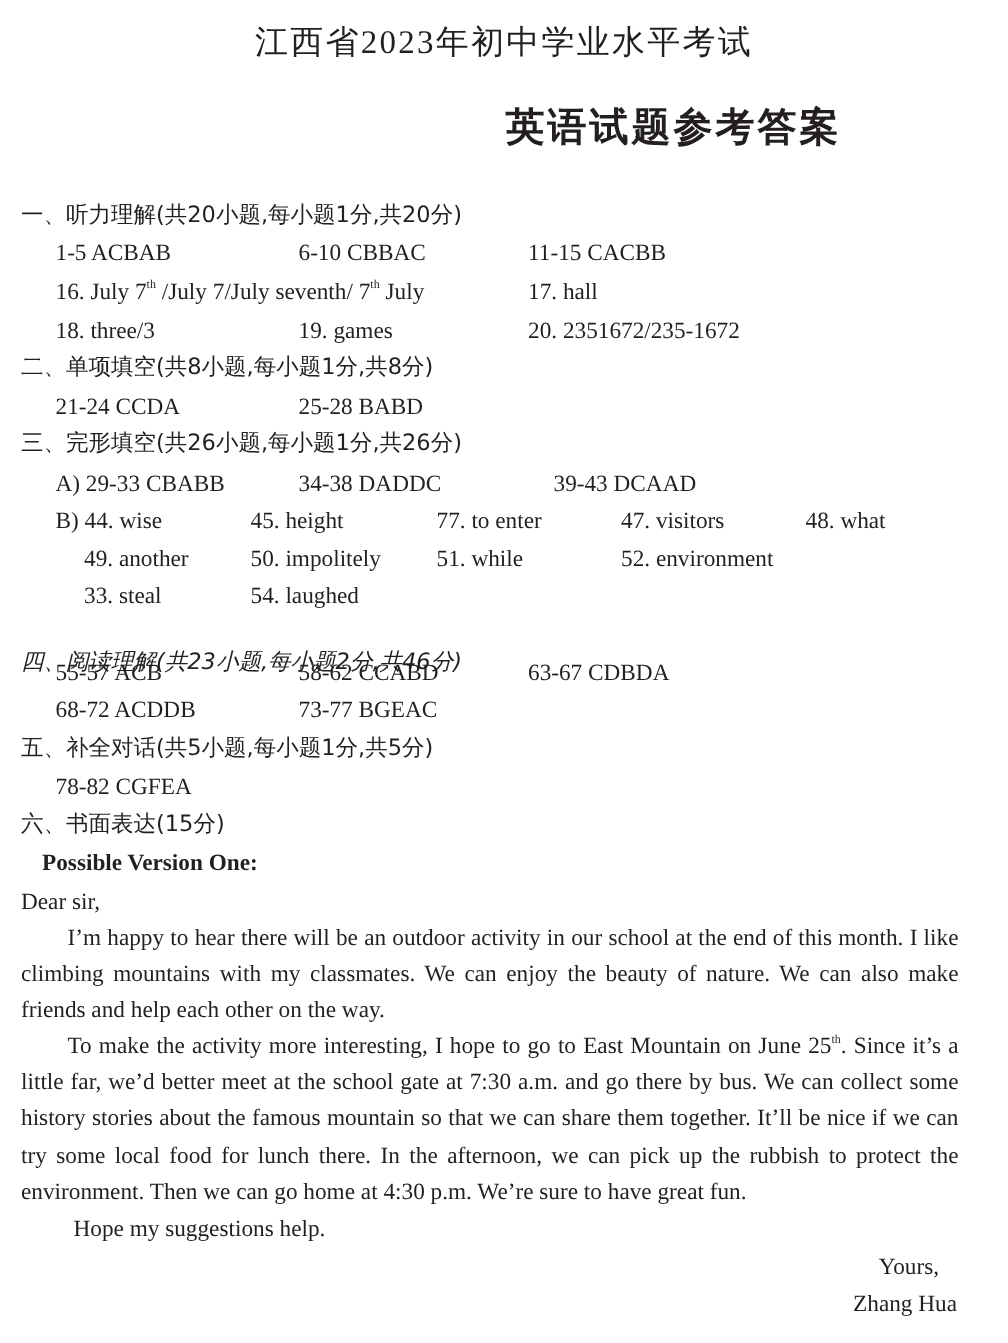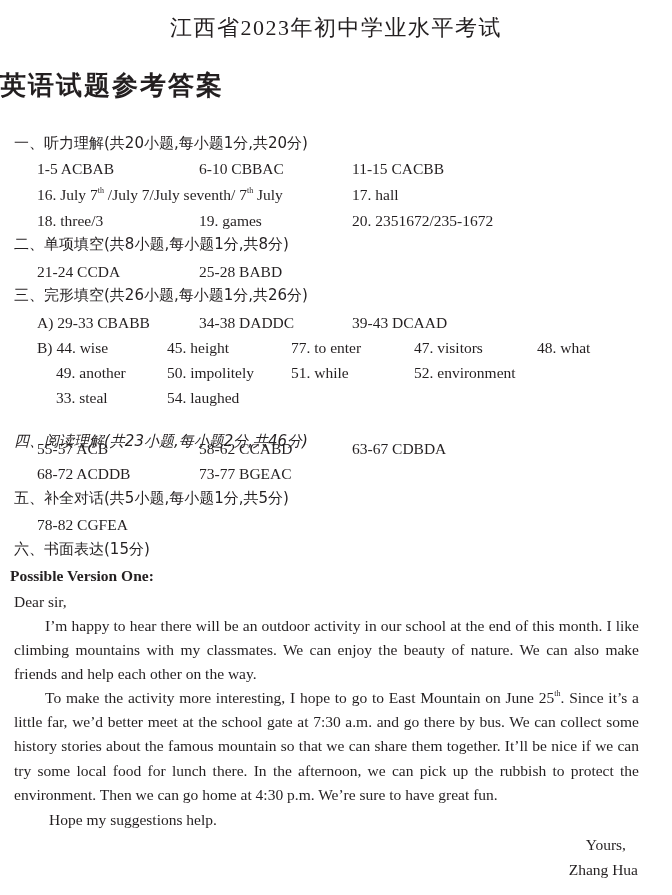--- a/index.html
+++ b/index.html
@@ -1,21 +1,21 @@
 <!DOCTYPE html>
 <html><head>
 <meta charset="utf-8">
 <style>
   html, body { margin:0; padding:0; background:#ffffff; }
   body { width:672px; height:895px; position:relative; overflow:hidden; color:#231f20; }
   .t { position:absolute; white-space:nowrap; line-height:1; }
   .serif { font-family: "Liberation Serif", "DejaVu Serif", serif; }
   .sans { font-family: "DejaVu Sans", "Liberation Sans", sans-serif; }
   .title1 { font-size:22px; letter-spacing:1.5px; left:0; width:672px; text-align:center; top:17px; }
-  .title2 { font-size:26px; font-weight:bold; left:0; width:561px; text-align:left; top:72px; letter-spacing:2px; }
+  .title2 { font-size:26px; font-weight:bold; left:0; width:561px; text-align:right; top:72px; letter-spacing:2px; }
   .sec { font-size:15px; left:14px; }
   .ans { font-size:15.5px; }
   .para { position:absolute; left:14px; width:625px; font-family:"Liberation Serif","DejaVu Serif",serif; font-size:15.5px; line-height:24.2px; text-align:justify; text-align-last:left; margin:0; }
   .indent { text-indent:31px; }
   sup { font-size:8px; vertical-align:7px; line-height:0; }
   .bold { font-weight:bold; }
 </style>
 </head>
 <body>
 
@@ -34,21 +34,21 @@
 <div class="t serif ans" style="left:199px; top:213px;">19. games</div>
 <div class="t serif ans" style="left:352px; top:213px;">20. 2351672/235-1672</div>
 
 <div class="t sans sec" style="top:237px;">二、单项填空(共8小题,每小题1分,共8分)</div>
 <div class="t serif ans" style="left:37px; top:264px;text-align:center;">21-24 CCDA</div>
 <div class="t serif ans" style="left:199px; top:264px;">25-28 BABD</div>
 
 <div class="t sans sec" style="top:288px;">三、完形填空(共26小题,每小题1分,共26分)</div>
 <div class="t serif ans" style="left:37px; top:315px;">A) 29-33 CBABB</div>
 <div class="t serif ans" style="left:199px; top:315px;">34-38 DADDC</div>
-<div class="t serif ans" style="left:352px; top:315px;">39-43 DCAAD</div>
+<div class="t serif ans" style="left:369px; top:315px;">39-43 DCAAD</div>
 
 <div class="t serif ans" style="left:37px; top:340px;">B) 44. wise</div>
 <div class="t serif ans" style="left:167px; top:340px;">45. height</div>
 <div class="t serif ans" style="left:291px; top:340px;">77. to enter</div>
 <div class="t serif ans" style="left:414px; top:340px;">47. visitors</div>
 <div class="t serif ans" style="left:537px; top:340px;">48. what</div>
 
 <div class="t serif ans" style="left:56px; top:365px;">49. another</div>
 <div class="t serif ans" style="left:167px; top:365px;">50. impolitely</div>
 <div class="t serif ans" style="left:291px; top:365px;">51. while</div>
@@ -62,21 +62,21 @@
 <div class="t serif ans" style="left:199px; top:441px;">58-62 CCABD</div>
 <div class="t serif ans" style="left:352px; top:441px;">63-67 CDBDA</div>
 
 <div class="t serif ans" style="left:37px; top:466px;">68-72 ACDDB</div>
 <div class="t serif ans" style="left:199px; top:466px;">73-77 BGEAC</div>
 
 <div class="t sans sec" style="top:491px;">五、补全对话(共5小题,每小题1分,共5分)</div>
 <div class="t serif ans" style="left:37px; top:517px;">78-82 CGFEA</div>
 
 <div class="t sans sec" style="top:542px;">六、书面表达(15分)</div>
-<div class="t serif ans bold" style="left:10px; top:568px;">Possible Version One:</div>
+<div class="t serif ans bold" style="left:28px; top:568px;">Possible Version One:</div>
 <div class="t serif ans" style="left:14px; top:594px;">Dear sir,</div>
 
 <p class="para indent" style="top:614px;">I’m happy to hear there will be an outdoor activity in our school at the end of this month. I like climbing mountains with my classmates. We can enjoy the beauty of nature. We can also make friends and help each other on the way.</p>
 <p class="para indent" style="top:686px;"><span>To make the activity more interesting, I hope to go to East Mountain on June 25</span><sup>th</sup><span>. Since it’s a little far, we’d better meet at the school gate at 7:30 a.m. and go there by bus. We can collect some history stories about the famous mountain so that we can share them together. It’ll be nice if we can try some local food for lunch there. In the afternoon, we can pick up the rubbish to protect the environment. Then we can go home at 4:30 p.m. We’re sure to have great fun.</span></p>
 <p class="para indent" style="top:808px; left:18px;">Hope my suggestions help.</p>
 
 <div class="t serif ans" style="right:46px; top:837px;">Yours,</div>
 <div class="t serif ans" style="right:34px; top:862px;">Zhang Hua</div>
 
 </body></html>

